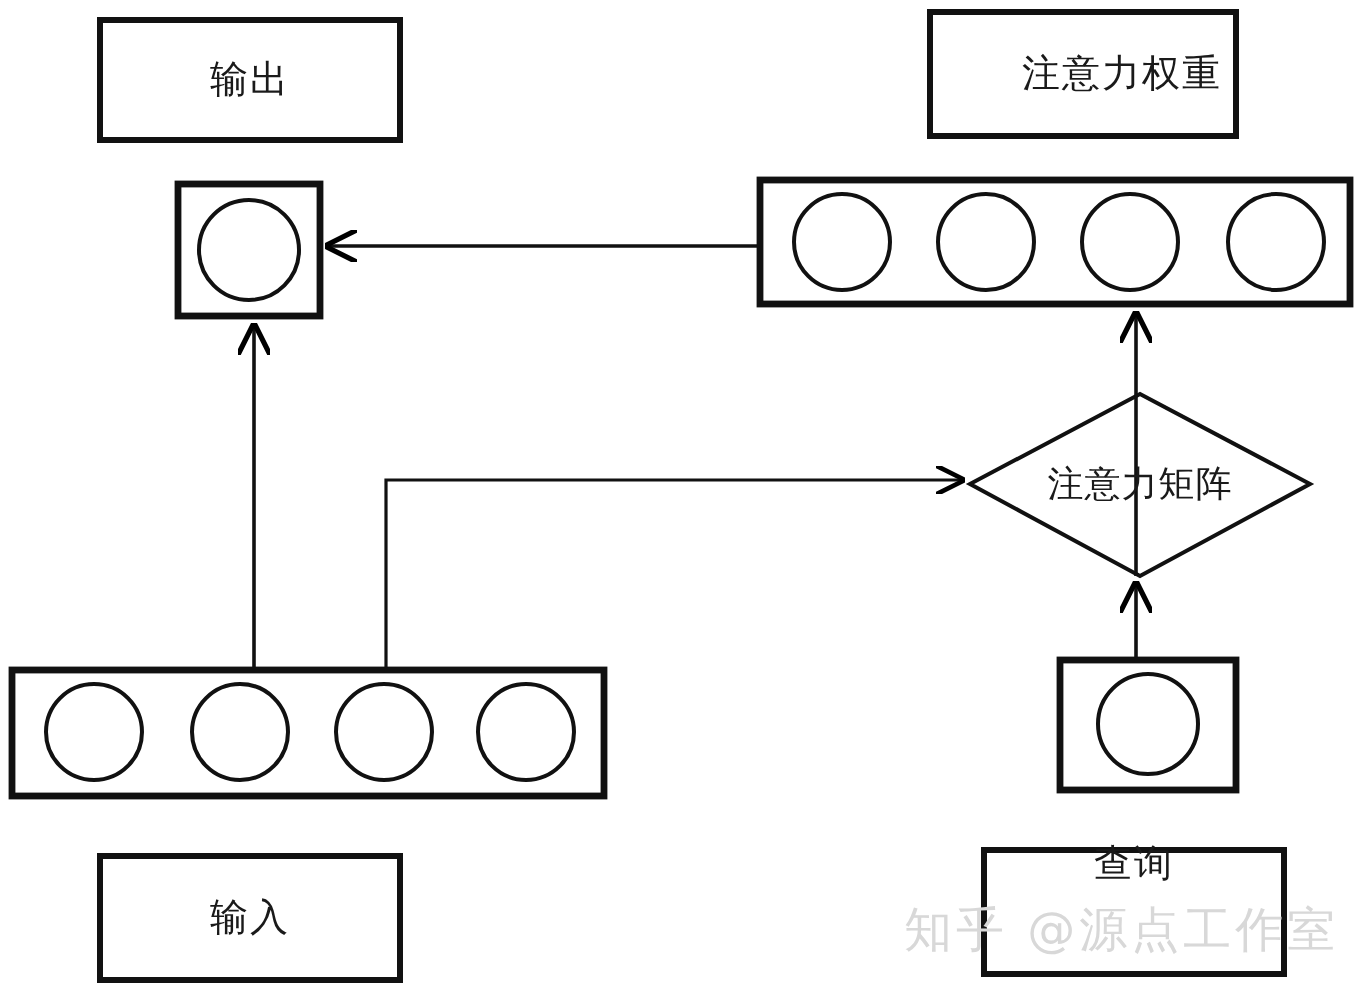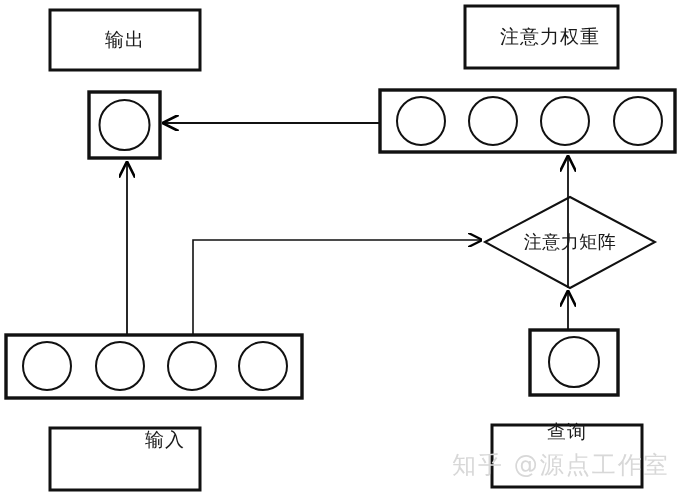--- a/index.html
+++ b/index.html
@@ -105,23 +105,23 @@
 
     <polyline points="193,334 193,240 481,240" fill="none" stroke="#111111" stroke-width="1.6" marker-end="url(#arrowhead)"></polyline>
 
     <line x1="568" y1="288" x2="568" y2="157" stroke="#111111" stroke-width="1.8" marker-end="url(#arrowhead)"></line>
 
     <line x1="568" y1="329" x2="568" y2="292" stroke="#111111" stroke-width="1.8" marker-end="url(#arrowhead)"></line>
   </svg>
 
   <div class="label-text box-label" style="left:50px; top:10px; width:150px; height:60px;">输出</div>
 
-  <div class="label-text box-label" style="left:465px; top:6px; width:170px; height:62px;">注意力权重</div>
+  <div class="label-text box-label" style="left:465px; top:6px; width:170px; height:62px;padding-left:11px;">注意力权重</div>
 
   <div class="label-text diamond-label" style="left:485px; top:219px; width:170px; height:46px;text-align:right;">注意力矩阵</div>
 
-  <div class="label-text box-label" style="left:50px; top:409px; width:150px; height:62px;padding-left:40px;">输入</div>
+  <div class="label-text box-label" style="left:50px; top:428px; width:150px; height:62px;">输入</div>
 
   <div class="label-text box-label" style="left:492px; top:401px; width:150px; height:62px;">查询</div>
 
   <div id="watermark">知乎 @源点工作室</div>
 
 </div>
 
 </body></html>

